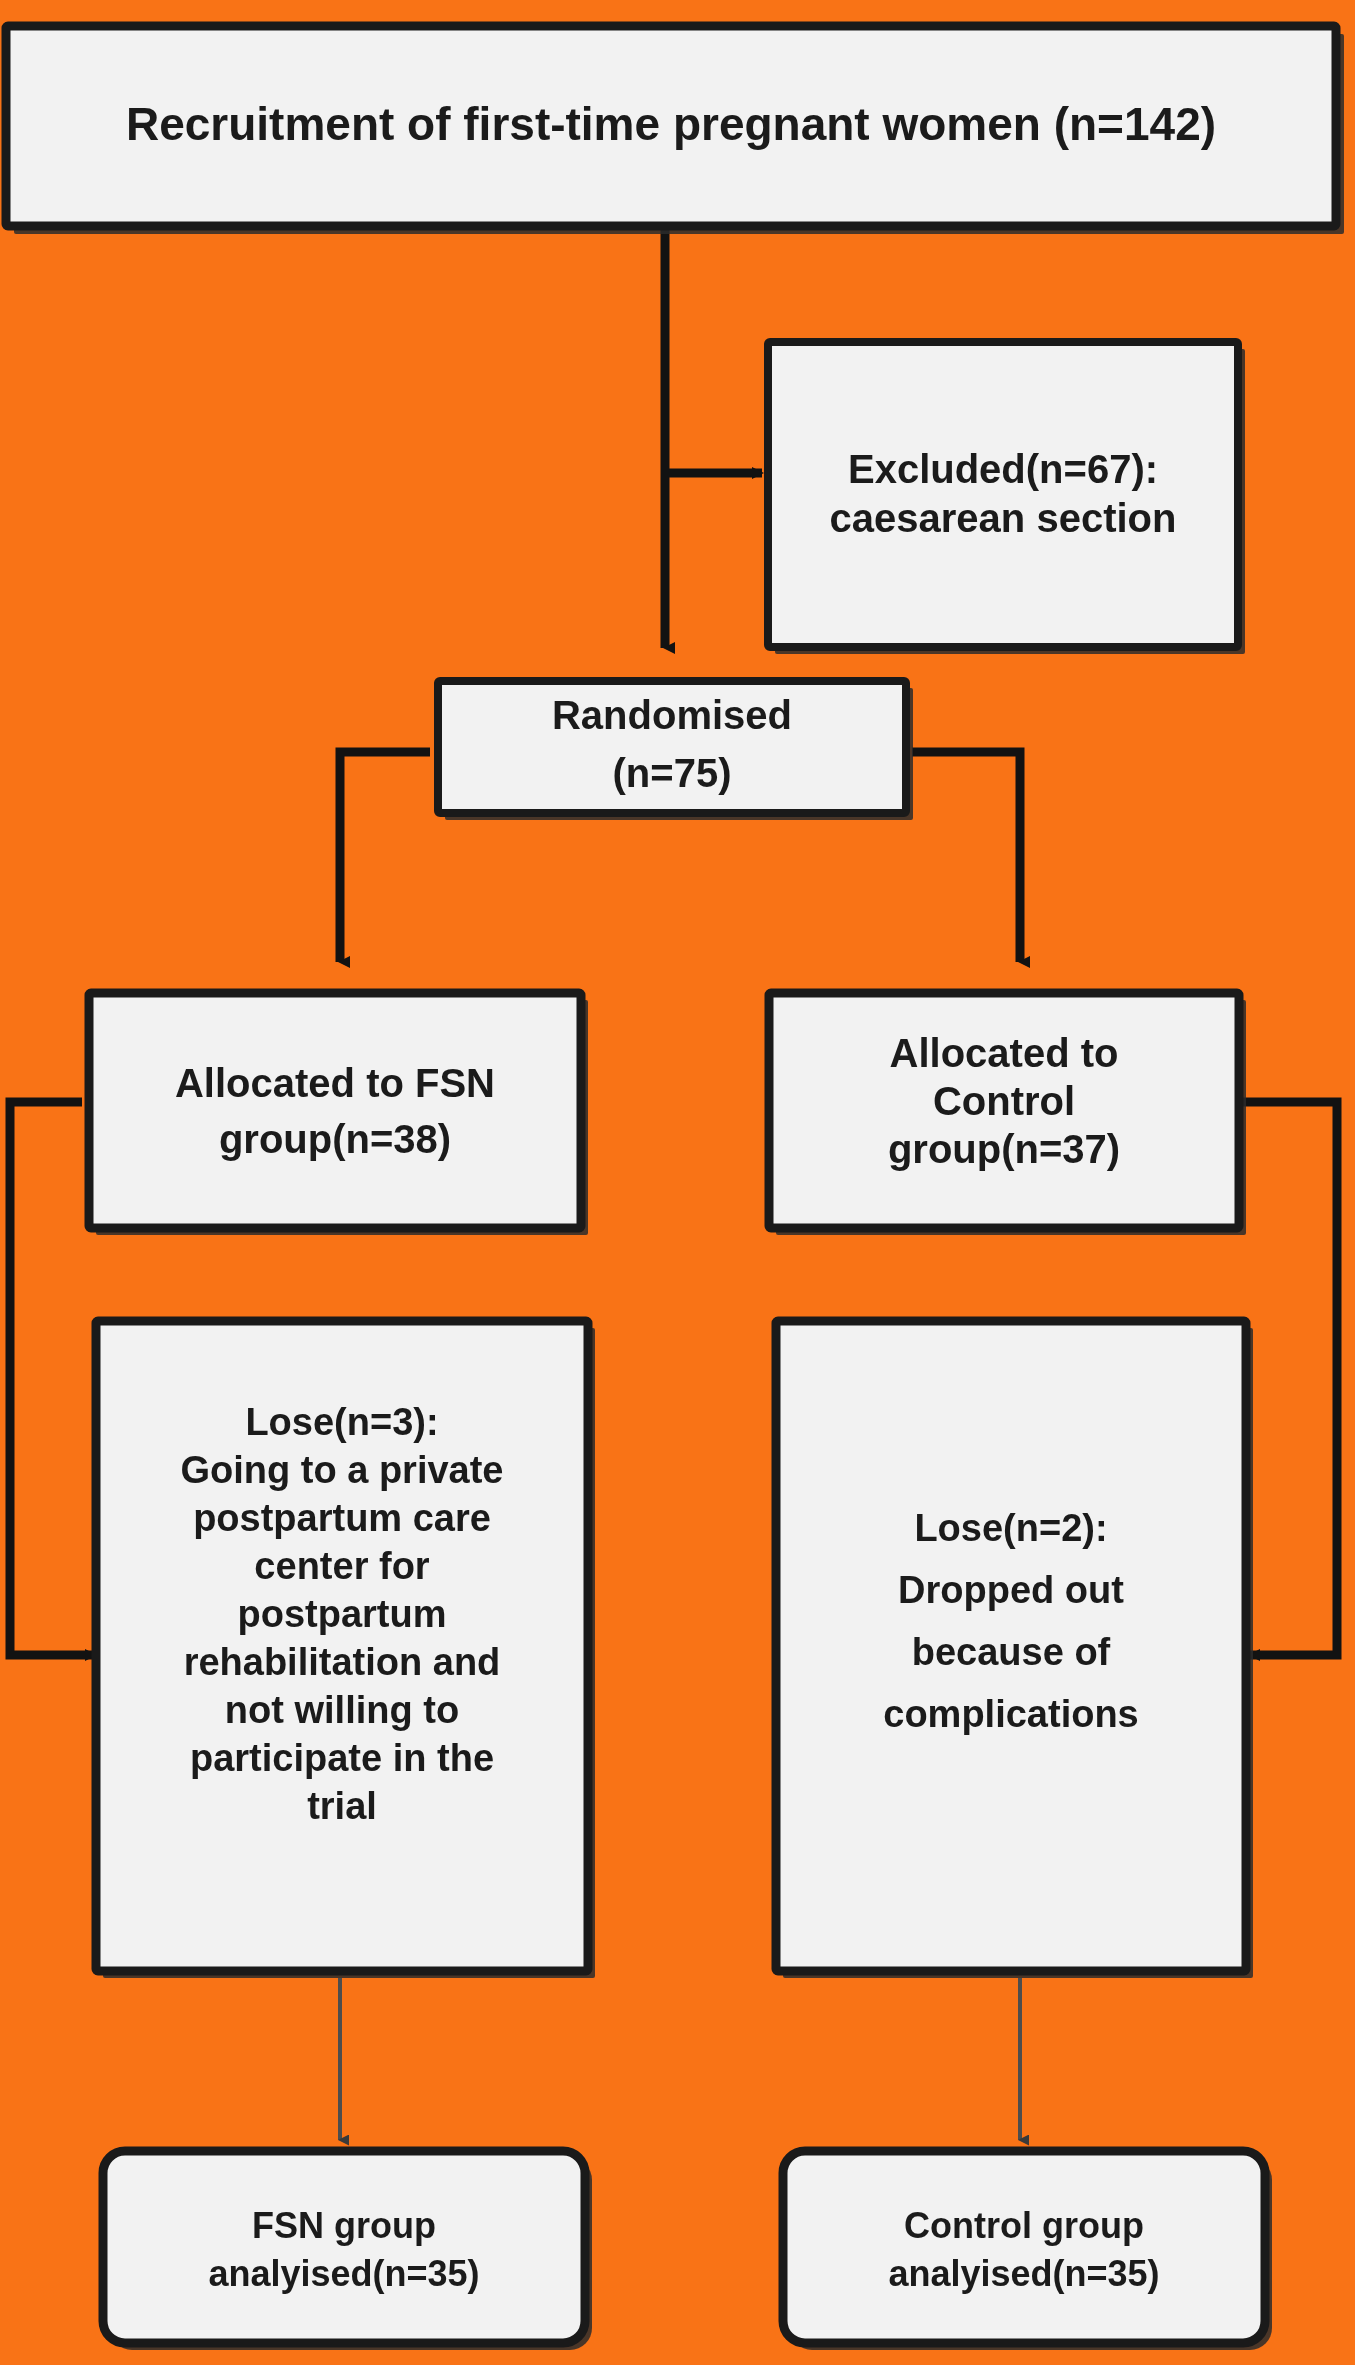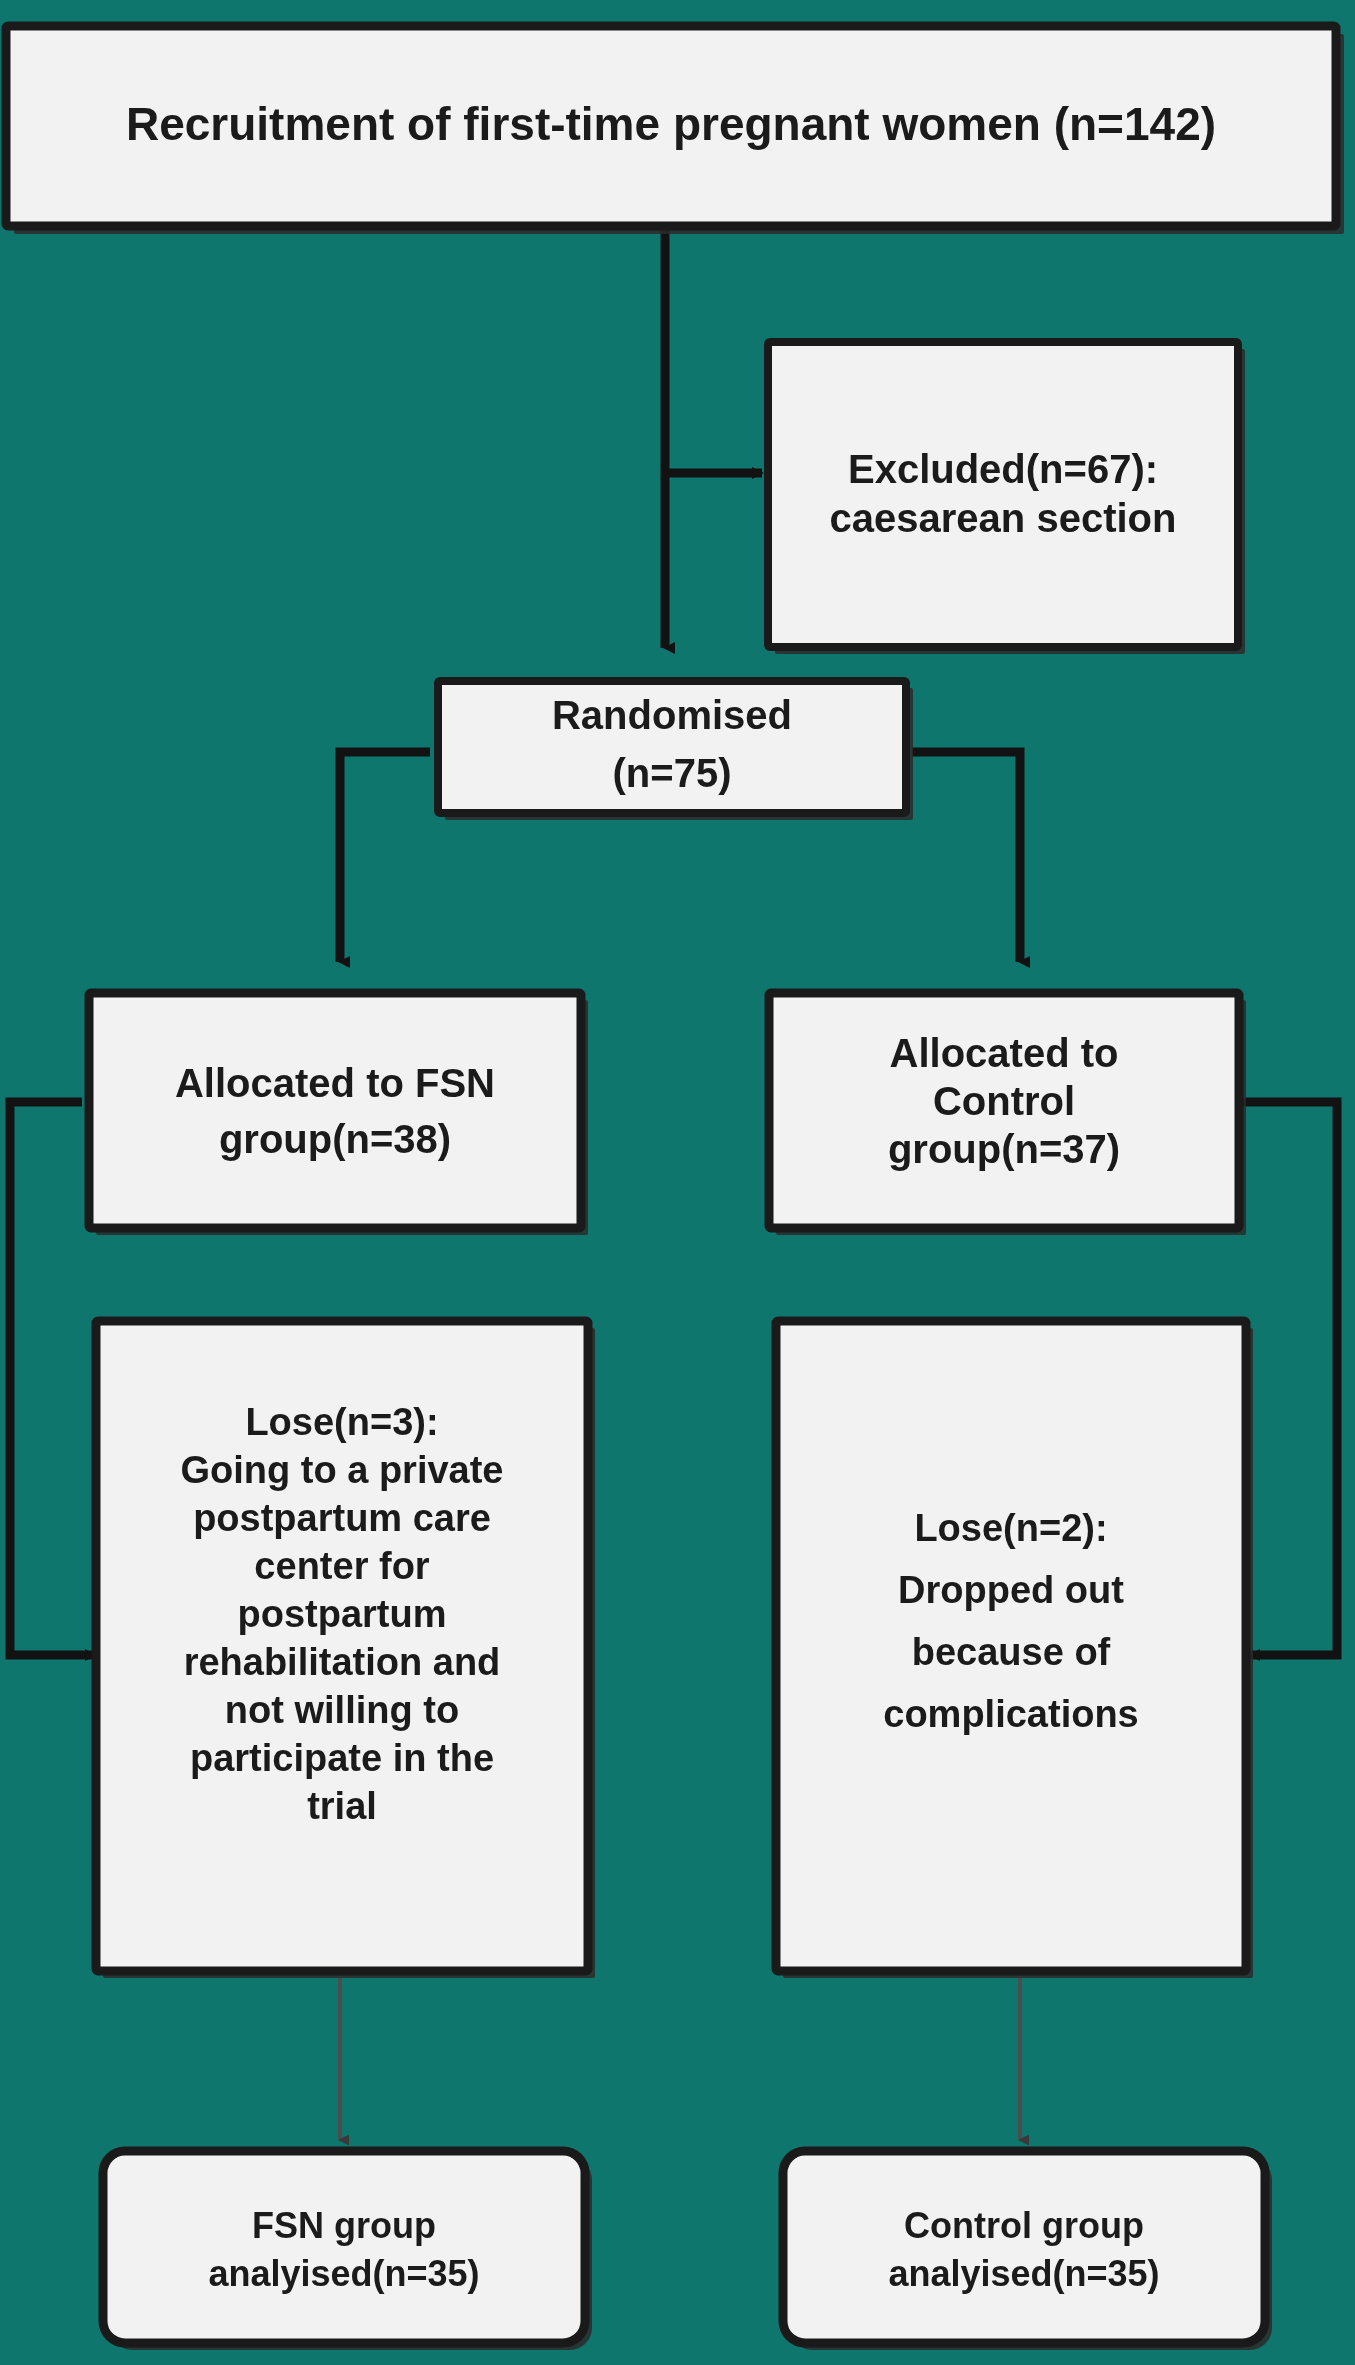--- a/index.html
+++ b/index.html
@@ -10,21 +10,21 @@
   body {
     width: 1355px;
     height: 2365px;
     font-family: "Liberation Sans", sans-serif;
     overflow: hidden;
   }
   #flow-root {
     position: relative;
     width: 1355px;
     height: 2365px;
-    background: #0f766e;
+    background: #f97316;
   }
   svg.flow-canvas {
     position: absolute;
     top: 0;
     left: 0;
     width: 1355px;
     height: 2365px;
   }
   .node-rect {
     fill: #f2f2f2;

